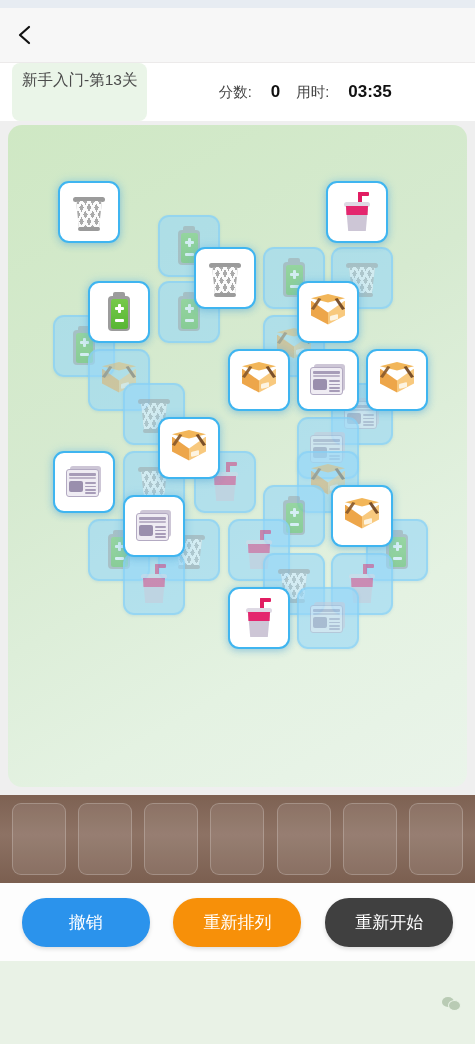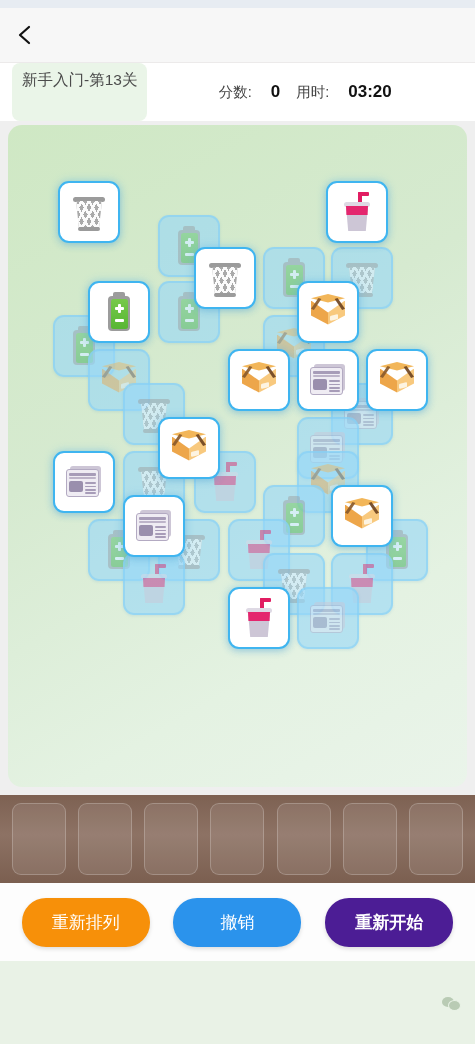--- a/index.html
+++ b/index.html
@@ -148,21 +148,21 @@
     flex:0 0 78px;height:78px;background:#fdfdfd;
     display:flex;align-items:center;justify-content:space-around;padding:0 10px;box-sizing:border-box;
   }
   .act{
     border:none;border-radius:24px;color:#fff;font-size:17px;
     padding:13px 0;width:128px;cursor:pointer;font-family:inherit;
     box-shadow:0 2px 4px rgba(0,0,0,.13);
   }
   .act.undo{background:#2b93ec;}
   .act.shuffle{background:#f79009;}
-  .act.restart{background:#4c1d95;font-weight:bold;}
+  .act.restart{background:#404040;}
 
   
   .footer{
     flex:1;background:#e9f2e6;display:flex;align-items:center;justify-content:flex-end;
     padding-right:16px;box-sizing:border-box;
   }
   .wm{display:flex;align-items:center;gap:6px;color:#b9cbb4;font-size:14.5px;}
   .wm .wechat{width:17px;height:14px;position:relative;}
   .wm .wechat .b1{position:absolute;left:0;top:1px;width:12px;height:10px;background:#b9cbb4;border-radius:50%;}
   .wm .wechat .b2{position:absolute;left:6px;top:4px;width:11px;height:9px;background:#b9cbb4;border-radius:50%;border:1.2px solid #e9f2e6;}
@@ -184,21 +184,21 @@
 
   <div class="infobar">
     <div class="level-badge">新手入门-第13关</div>
     <div class="stats">
       <div class="stat">
         <span class="label">分数:</span>
         <span class="value">0</span>
       </div>
       <div class="stat">
         <span class="label">用时:</span>
-        <span class="value">03:20</span>
+        <span class="value">03:35</span>
       </div>
     </div>
   </div>
 
   <div class="board-wrap">
     <div class="board" id="board">
         <div class="tile free" style="left: 50px; top: 56px; z-index: 50;">
           <span class="ico ico-trash">
             <i class="lid"></i>
             <i class="can"></i>
@@ -553,22 +553,22 @@
       <div class="slot"></div>
       <div class="slot"></div>
       <div class="slot"></div>
       <div class="slot"></div>
       <div class="slot"></div>
       <div class="slot"></div>
       <div class="slot"></div>
     </div>
 
   <div class="actions">
+    <button class="act undo">撤销</button>
     <button class="act shuffle">重新排列</button>
-    <button class="act undo">撤销</button>
     <button class="act restart">重新开始</button>
   </div>
 
   <div class="footer">
     <div class="wm">
       <span class="wechat">
           <i class="b1"></i>
           <i class="b2"></i>
         </span>
     </div>

